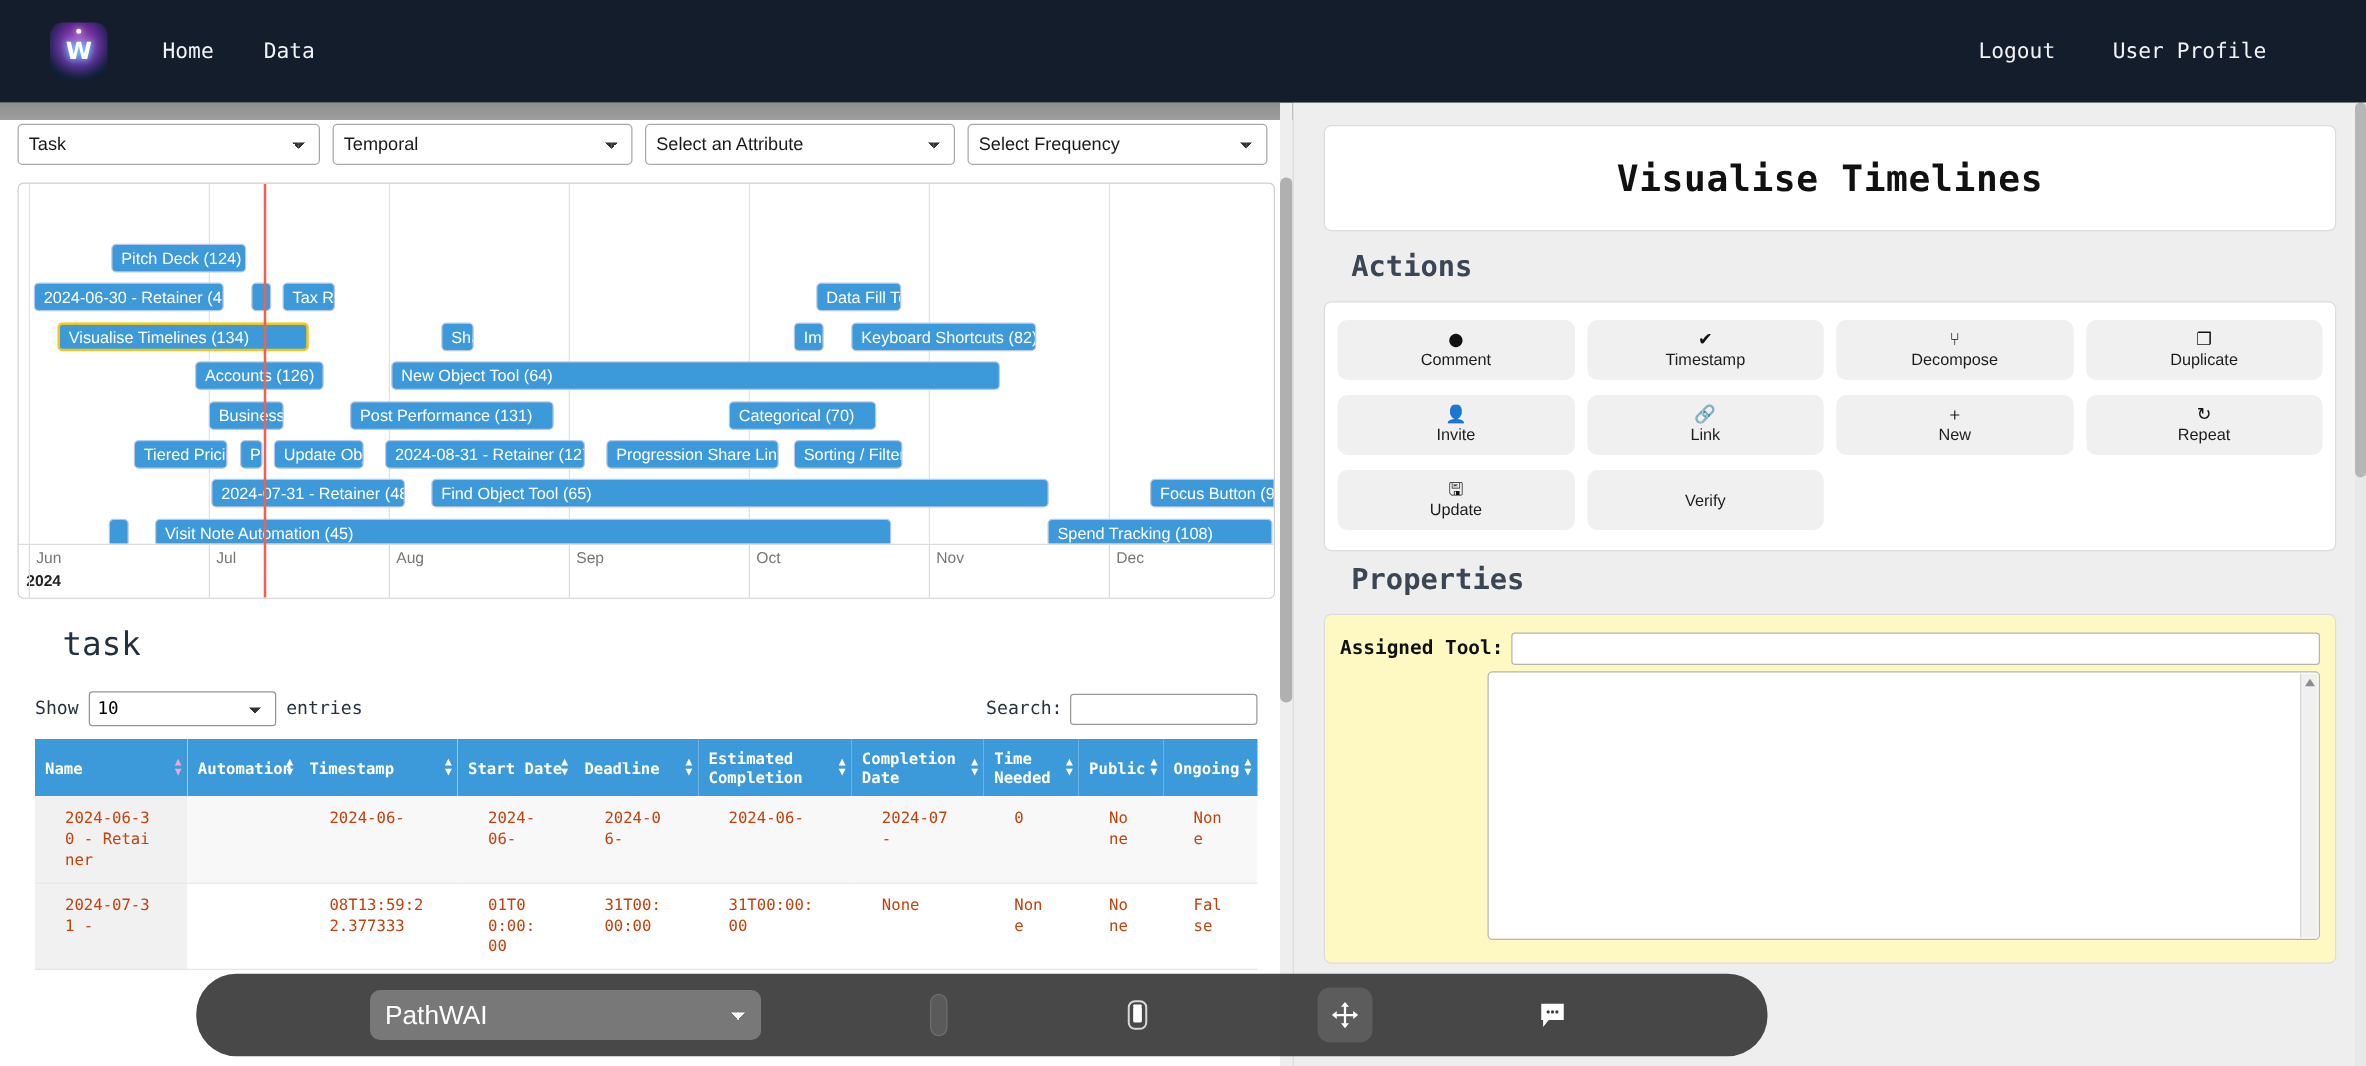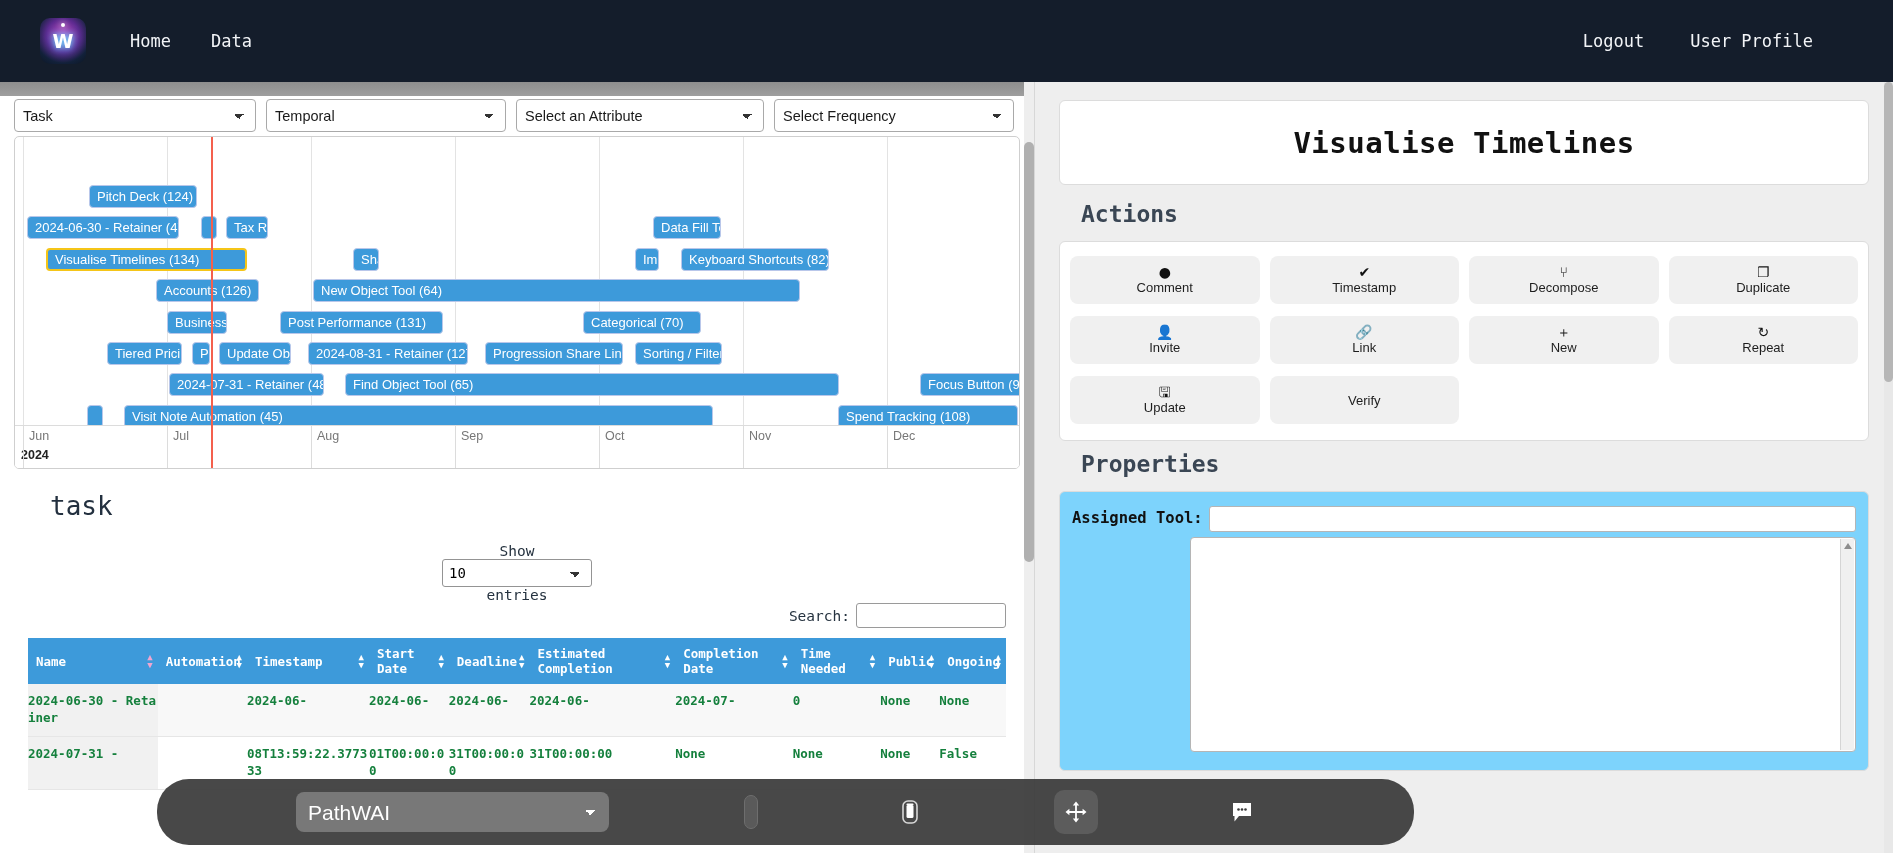--- a/index.html
+++ b/index.html
@@ -106,21 +106,21 @@
     background-size: 5px 5px, 5px 5px;
     background-repeat: no-repeat;
   }
   .f1 { width: 242px; }
   .f2 { width: 240px; }
   .f3 { width: 248px; }
   .f4 { width: 240px; }
 
   
   .gantt-wrap {
-    margin: 4px 14px 0 14px;
+    margin: 14px 14px 0 14px;
     height: 333px;
     background: #ffffff;
     border: 1px solid #cfcfcf;
     border-radius: 5px;
     position: relative;
     overflow: hidden;
   }
   .gantt-plot {
     position: absolute;
     left: 0; right: 0; top: 0;
@@ -197,21 +197,20 @@
     font-size: 26px;
     font-family: "DejaVu Sans Mono", monospace;
     color: #23303f;
     margin: 0 0 22px 22px;
     font-weight: 400;
   }
   .table-controls {
     display: flex;
     align-items: center;
     margin-bottom: 10px;
-    flex-direction: column;
   }
   .show-label, .entries-label, .search-label {
     font-size: 14.5px;
     color: #25323f;
     font-family: "DejaVu Sans Mono", monospace;
   }
   .len-select {
     margin: 0 8px;
     width: 150px;
     height: 28px;
@@ -265,27 +264,26 @@
     transform: translateY(-50%);
     font-size: 9px;
     line-height: 8px;
     color: #ffffff;
     display: flex;
     flex-direction: column;
   }
   th.sorted .sort-arrows { color: #f0a6d0; }
   table.dt tbody td {
     font-size: 12.5px;
-    color: #15803d;
-    padding: 9px 0;
+    color: #c2410c;
+    padding: 9px 24px;
     border-bottom: 1px solid #e6e6e6;
     vertical-align: top;
     word-break: break-all;
     line-height: 1.35;
-    font-weight: bold;
   }
   table.dt tbody tr:nth-child(odd) td { background: #f8f8f8; }
   table.dt tbody tr:nth-child(even) td { background: #ffffff; }
   td.col-name { background: #f1f1f1 !important; }
 
   
   .card-title-box {
     background: #ffffff;
     border: 1px solid #dcdcdc;
     border-radius: 6px;
@@ -338,21 +336,21 @@
     font-size: 14px;
     line-height: 14px;
     color: #111111;
     font-family: "DejaVu Sans", sans-serif;
   }
   .action-btn .lbl {
     font-size: 13px;
     color: #1d1d1d;
   }
   .props-card {
-    background: #7dd3fc;
+    background: #fef9c3;
     border: 1px solid #dcdcdc;
     border-radius: 6px;
     padding: 14px 12px;
     margin-top: 2px;
     height: 280px;
   }
   .prop-row {
     display: flex;
     align-items: flex-start;
     gap: 6px;

